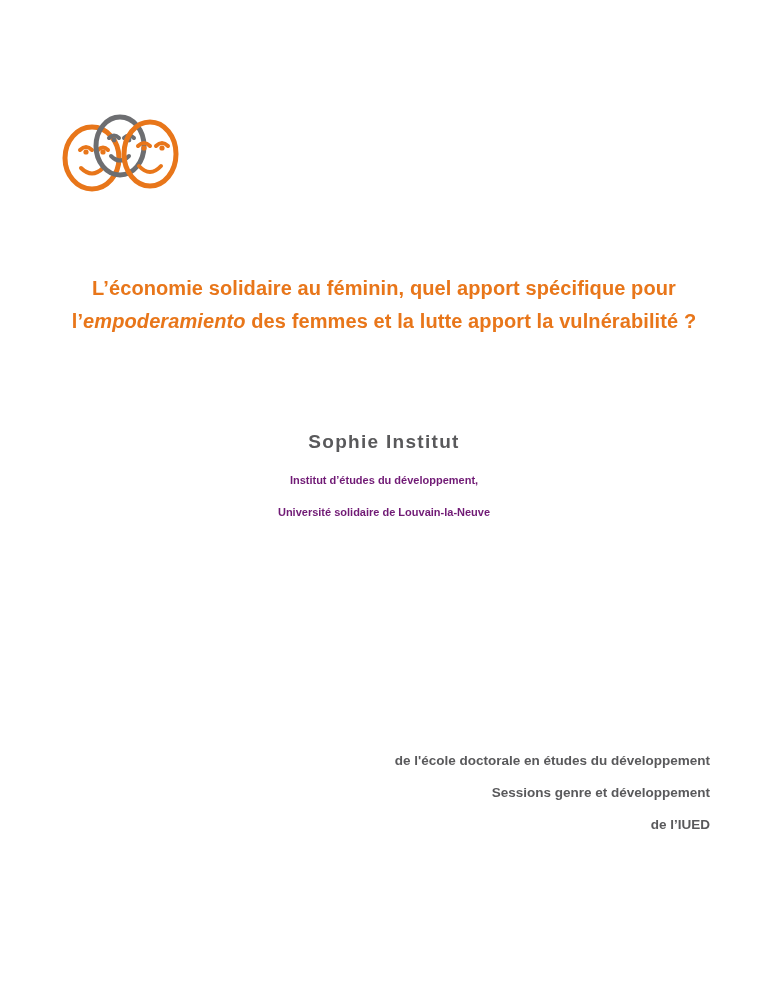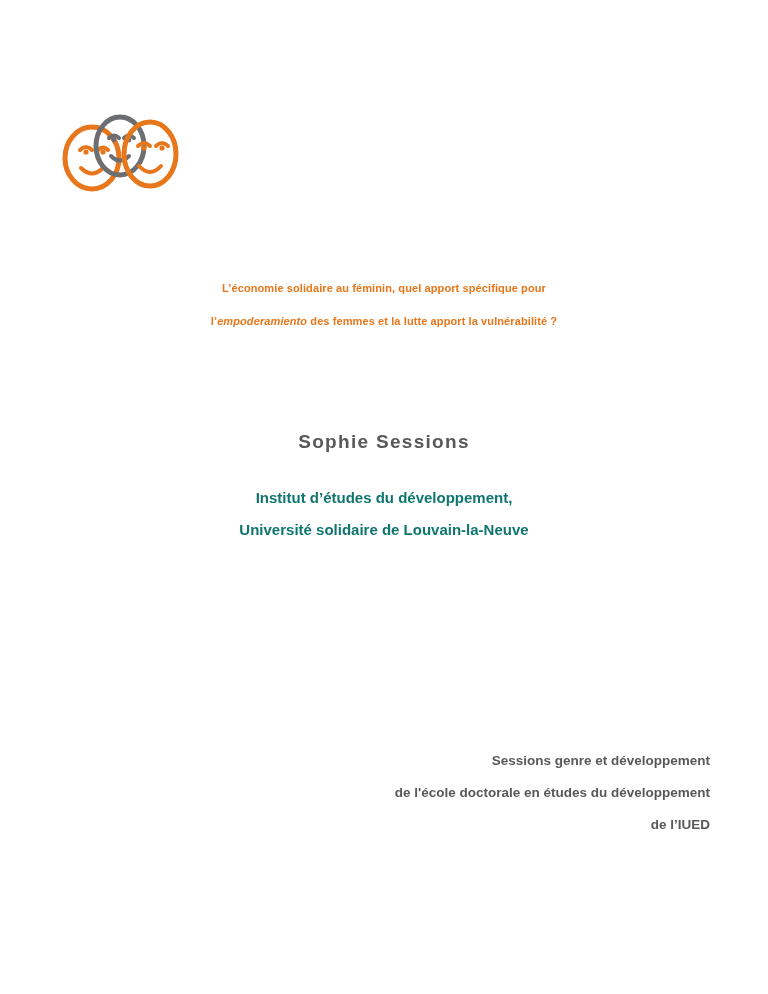--- a/index.html
+++ b/index.html
@@ -50,21 +50,21 @@
   .title-block {
     position: absolute;
     left: 64px;
     top: 272px;
     width: 640px;
     text-align: center;
   }
   .title-line {
     color: #E8761A;
     font-weight: bold;
-    font-size: 11px;
+    font-size: 20px;
     line-height: 33px;
     letter-spacing: 0.1px;
   }
   .title-line em {
   }
 
   
   .author-block {
     position: absolute;
     left: 64px;
@@ -73,25 +73,25 @@
     text-align: center;
   }
   .author-name {
     color: #59595B;
     font-weight: bold;
     font-size: 19px;
     letter-spacing: 1.3px;
     line-height: 28px;
   }
   .author-affil {
-    color: #0f766e;
+    color: #701a75;
     font-weight: bold;
-    font-size: 15px;
+    font-size: 11px;
     line-height: 32px;
-    margin-top: 26px;
+    margin-top: 8px;
   }
   .author-affil div { line-height: 32px; }
 
   
   .session-block {
     position: absolute;
     right: 58px;
     top: 745px;
     width: 520px;
     text-align: right;
@@ -136,26 +136,26 @@
     </div>
 
   </div>
 
   <div class="title-block">
     <div class="title-line">L’économie solidaire au féminin, quel apport spécifique pour</div>
     <div class="title-line"><span>l’</span><em>empoderamiento</em><span> des femmes et la lutte apport la vulnérabilité  ?</span></div>
   </div>
 
   <div class="author-block">
-    <div class="author-name">Sophie Sessions</div>
+    <div class="author-name">Sophie Institut</div>
     <div class="author-affil">
       <div>Institut d’études du développement,</div>
       <div>Université solidaire de Louvain-la-Neuve</div>
     </div>
   </div>
 
   <div class="session-block">
+    <div>de l'école doctorale en études du développement</div>
     <div>Sessions genre et développement</div>
-    <div>de l'école doctorale en études du développement</div>
     <div>de l’IUED</div>
   </div>
 
 </div>
 
 </body></html>

